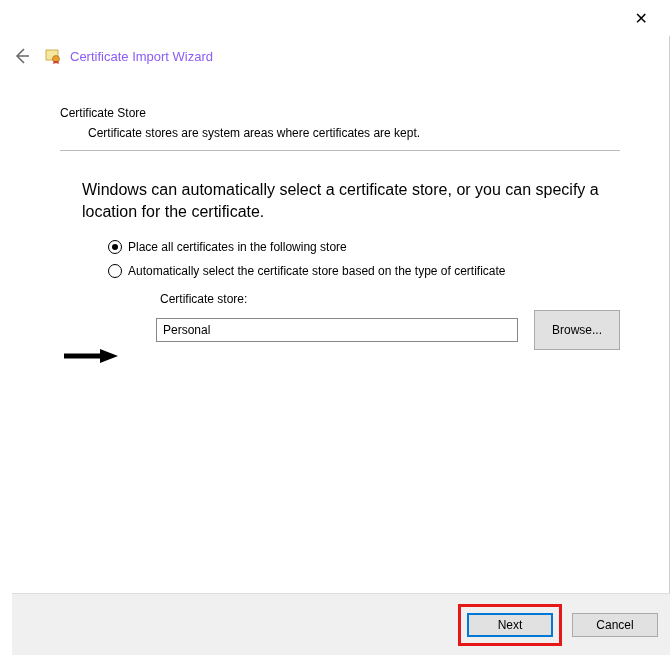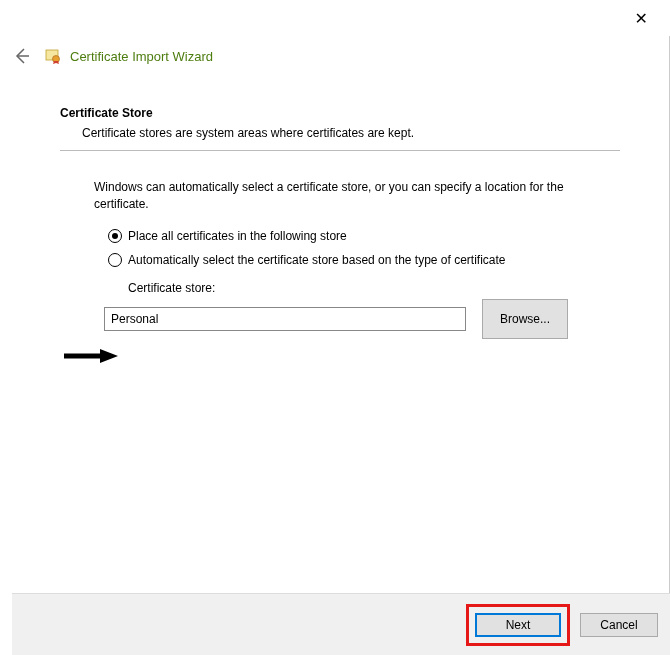--- a/index.html
+++ b/index.html
@@ -40,46 +40,46 @@
       cursor: pointer;
       color: #555;
     }
     .cert-icon {
       width: 18px;
       height: 18px;
       margin-right: 8px;
     }
     .wizard-title {
       font-size: 13px;
-      color: #4d7c0f;
+      color: #8b5cf6;
     }
     .content-area {
       padding: 0 50px 0 68px;
     }
     .section-heading {
-      font-weight: 700;
+      font-weight: 400;
       font-size: 12px;
       margin-bottom: 6px;
       margin-left: -8px;
     }
     .section-desc {
       font-size: 12px;
       margin-bottom: 10px;
-      margin-left: 14px;
+      margin-left: 20px;
     }
     .divider {
       border: none;
       border-top: 1px solid #bbb;
       margin: 8px 0 28px -8px;
     }
     .body-text {
-      font-size: 12px;
+      font-size: 16px;
       line-height: 1.4;
       margin-bottom: 16px;
-      margin-left: 26px;
+      margin-left: 14px;
     }
     .radio-option {
       display: flex;
       align-items: center;
       margin-left: 40px;
       margin-bottom: 10px;
       cursor: pointer;
     }
     .radio-circle {
       width: 14px;
@@ -92,29 +92,29 @@
       justify-content: center;
       flex-shrink: 0;
     }
     .radio-dot {
       width: 6px;
       height: 6px;
       background: #000;
       border-radius: 50%;
     }
     .store-label {
-      margin-left: 60px;
+      margin-left: 92px;
       margin-top: 14px;
       margin-bottom: 4px;
       font-size: 12px;
     }
     .store-row {
       display: flex;
       align-items: center;
-      margin-left: 36px;
+      margin-left: 88px;
       gap: 16px;
     }
     .store-input {
       width: 362px;
       height: 24px;
       border: 1px solid #888;
       padding: 2px 6px;
       font-size: 12px;
       background: #fff;
     }
@@ -141,21 +141,21 @@
       height: 62px;
       background: #f0f0f0;
       border-top: 1px solid #ddd;
       display: flex;
       justify-content: flex-end;
       align-items: center;
       padding-right: 12px;
       gap: 10px;
     }
     .footer-btn {
-      width: 78px;
+      width: 86px;
       height: 24px;
       background: #e1e1e1;
       border: 1px solid #aaa;
       font-size: 12px;
       cursor: pointer;
     }
     .next-wrapper {
       border: 3px solid #e61717;
       padding: 6px;
     }

